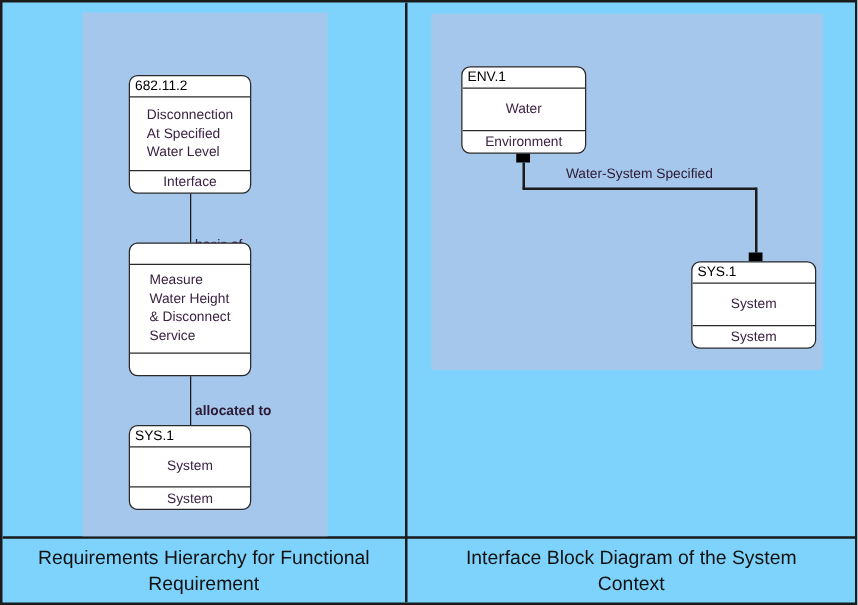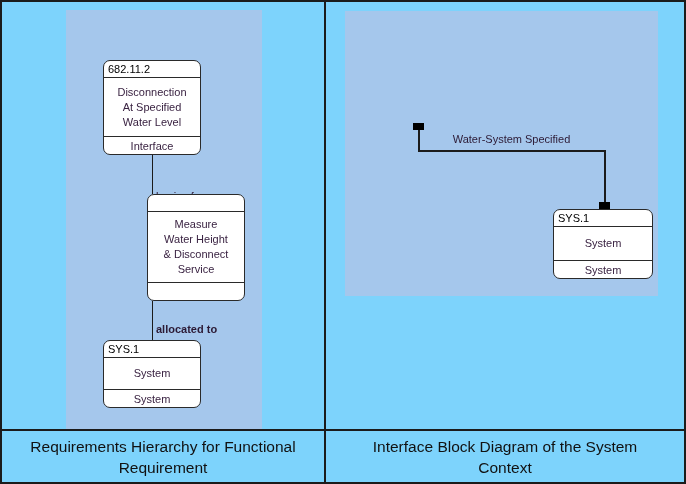--- a/index.html
+++ b/index.html
@@ -43,36 +43,35 @@
     display: flex;
     align-items: center;
     padding: 0 4px;
     color: #000000;
   }
   .node-body {
     flex: 1;
     display: flex;
     align-items: center;
     justify-content: center;
-    text-align: center;
     line-height: 15px;
     white-space: pre-line;
   }
   .node-footer {
     height: 17px;
     flex: 0 0 17px;
     border-top: 1.2px solid #2a2a2a;
     display: flex;
     align-items: center;
     justify-content: center;
   }
 
   
   #node-requirement { left: 101px; top: 58px;  width: 98px; height: 95px; }
-  #node-action      { left: 101px; top: 192px; width: 98px; height: 107px; margin-left: 44px; }
+  #node-action      { left: 101px; top: 192px; width: 98px; height: 107px; }
   #node-system-l    { left: 101px; top: 338px; width: 98px; height: 68px; }
 
   
   #node-environment { left: 367px; top: 51px;  width: 100px; height: 70px; }
   #node-system-r    { left: 551px; top: 207px; width: 100px; height: 70px; }
 
   
   .line { background: #1b1b1b; }
   #edge1-line { left: 149.5px; top: 153px; width: 1.5px; height: 39px; }
   #edge2-line { left: 149.5px; top: 299px; width: 1.5px; height: 39px; }
@@ -145,20 +144,25 @@
   <div id="edge2-label" class="abs edge-label">allocated to</div>
 
   <div id="node-system-l" class="abs node">
     <div class="node-header">SYS.1</div>
     <div class="node-body">System</div>
     <div class="node-footer">System</div>
   </div>
 
   <div id="right-canvas-bg" class="abs canvas-blue"></div>
 
+  <div id="node-environment" class="abs node">
+    <div class="node-header">ENV.1</div>
+    <div class="node-body">Water</div>
+    <div class="node-footer">Environment</div>
+  </div>
 
   <div id="port-env" class="abs port"></div>
   <div id="if-line-v1" class="abs line"></div>
   <div id="if-line-h" class="abs line"></div>
   <div id="if-line-v2" class="abs line"></div>
   <div id="if-label" class="abs edge-label">Water-System Specified</div>
   <div id="port-sys" class="abs port"></div>
 
   <div id="node-system-r" class="abs node">
     <div class="node-header">SYS.1</div>

